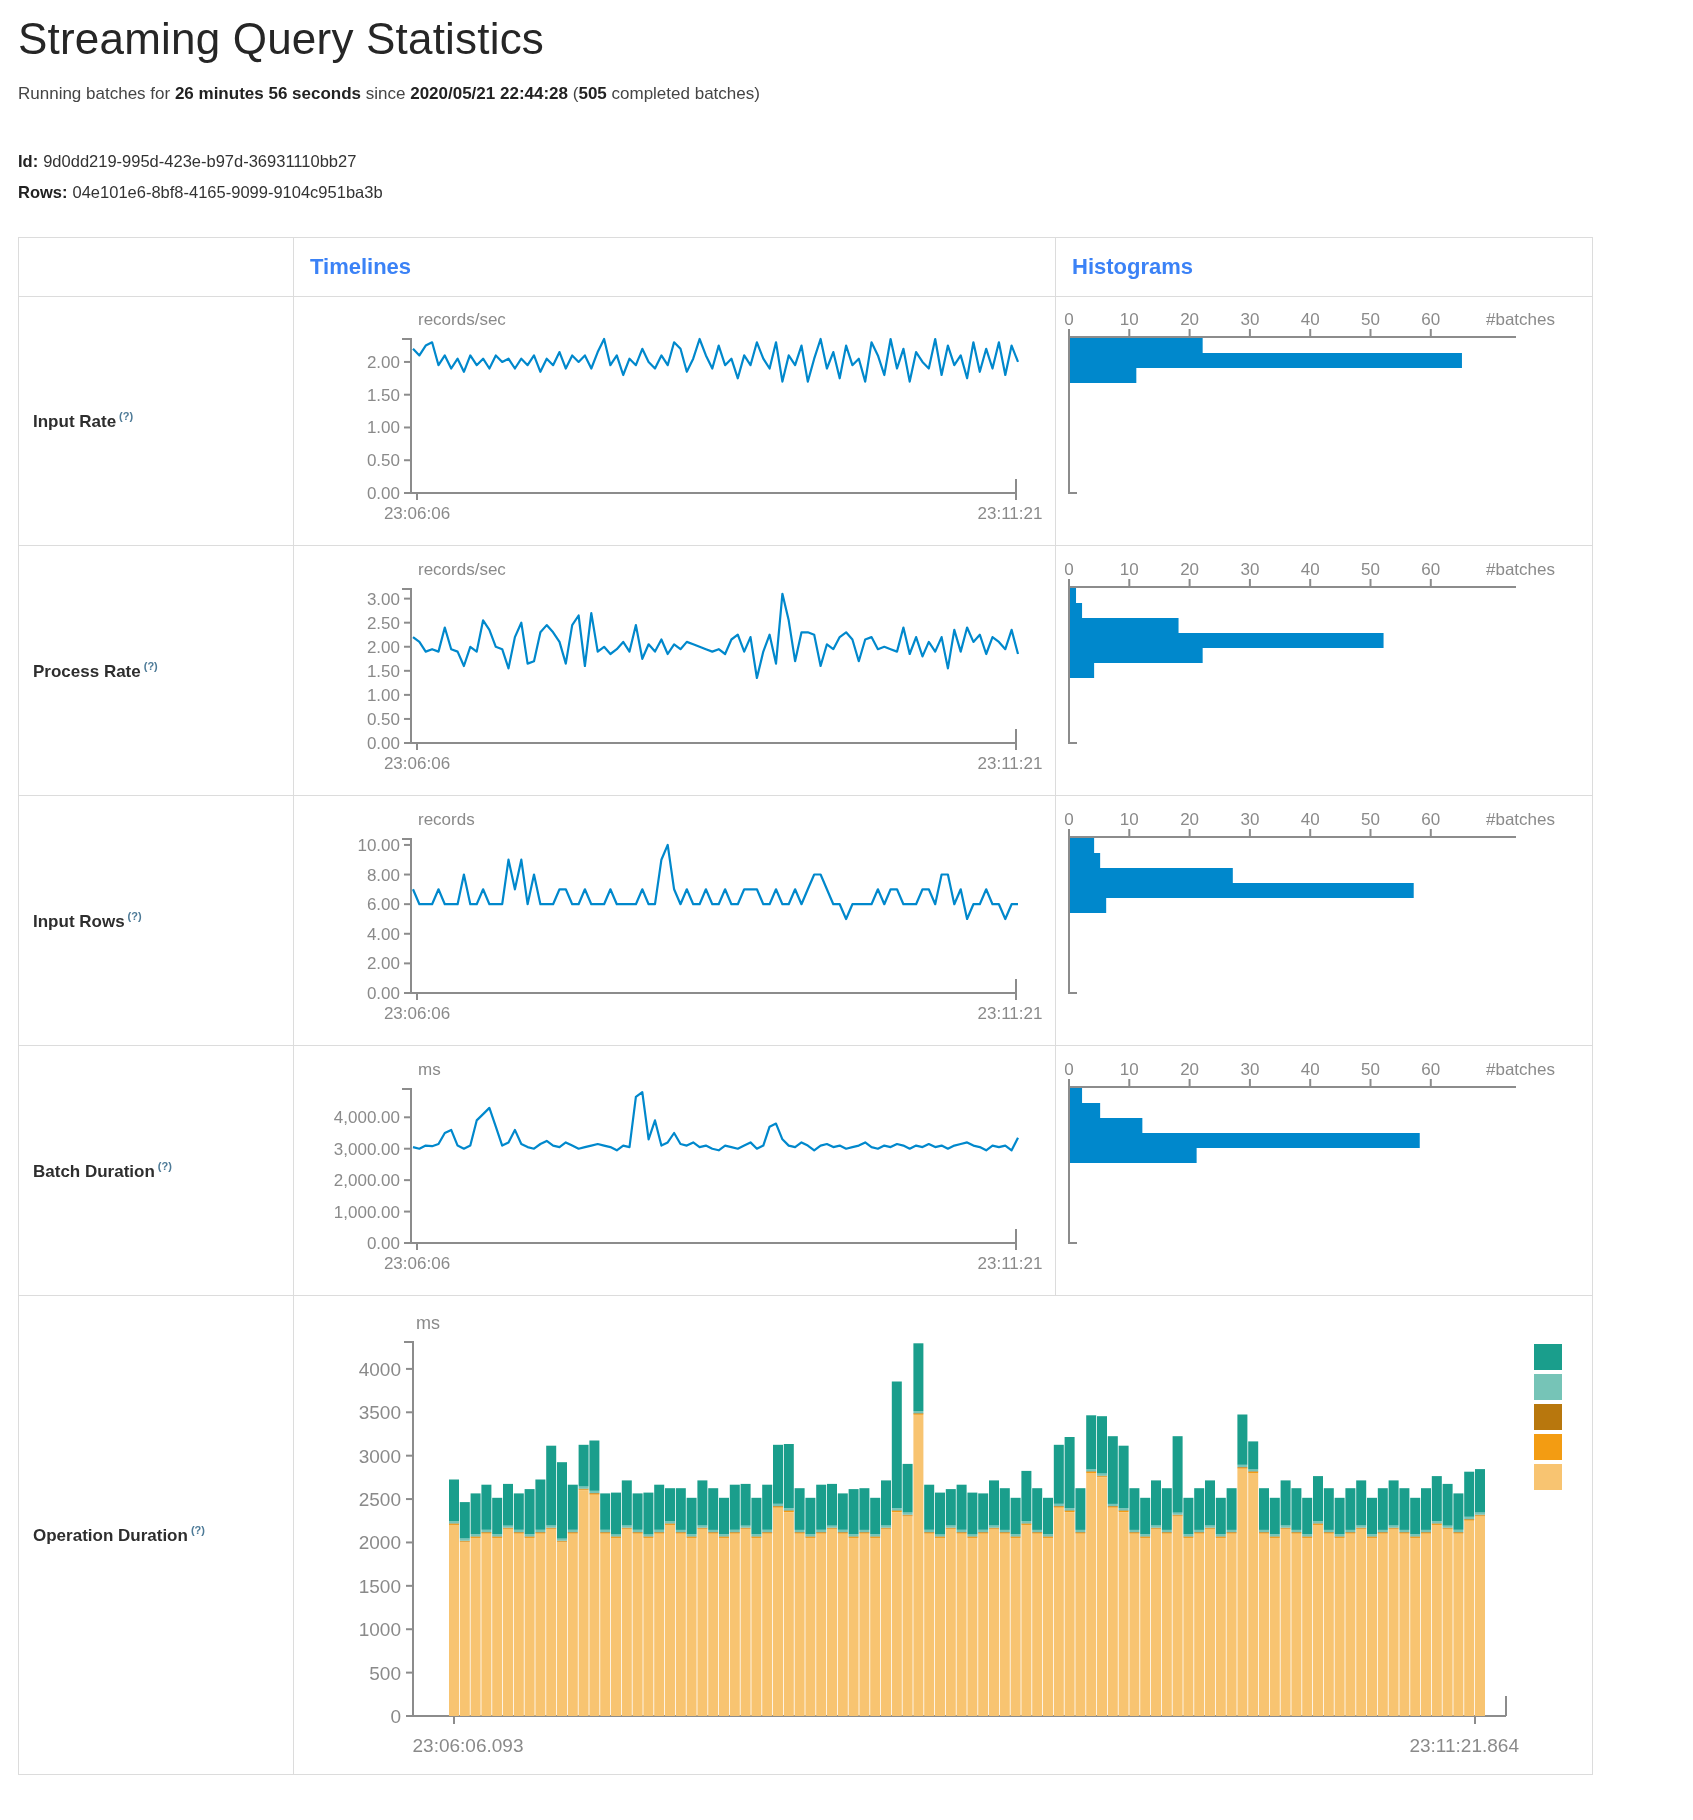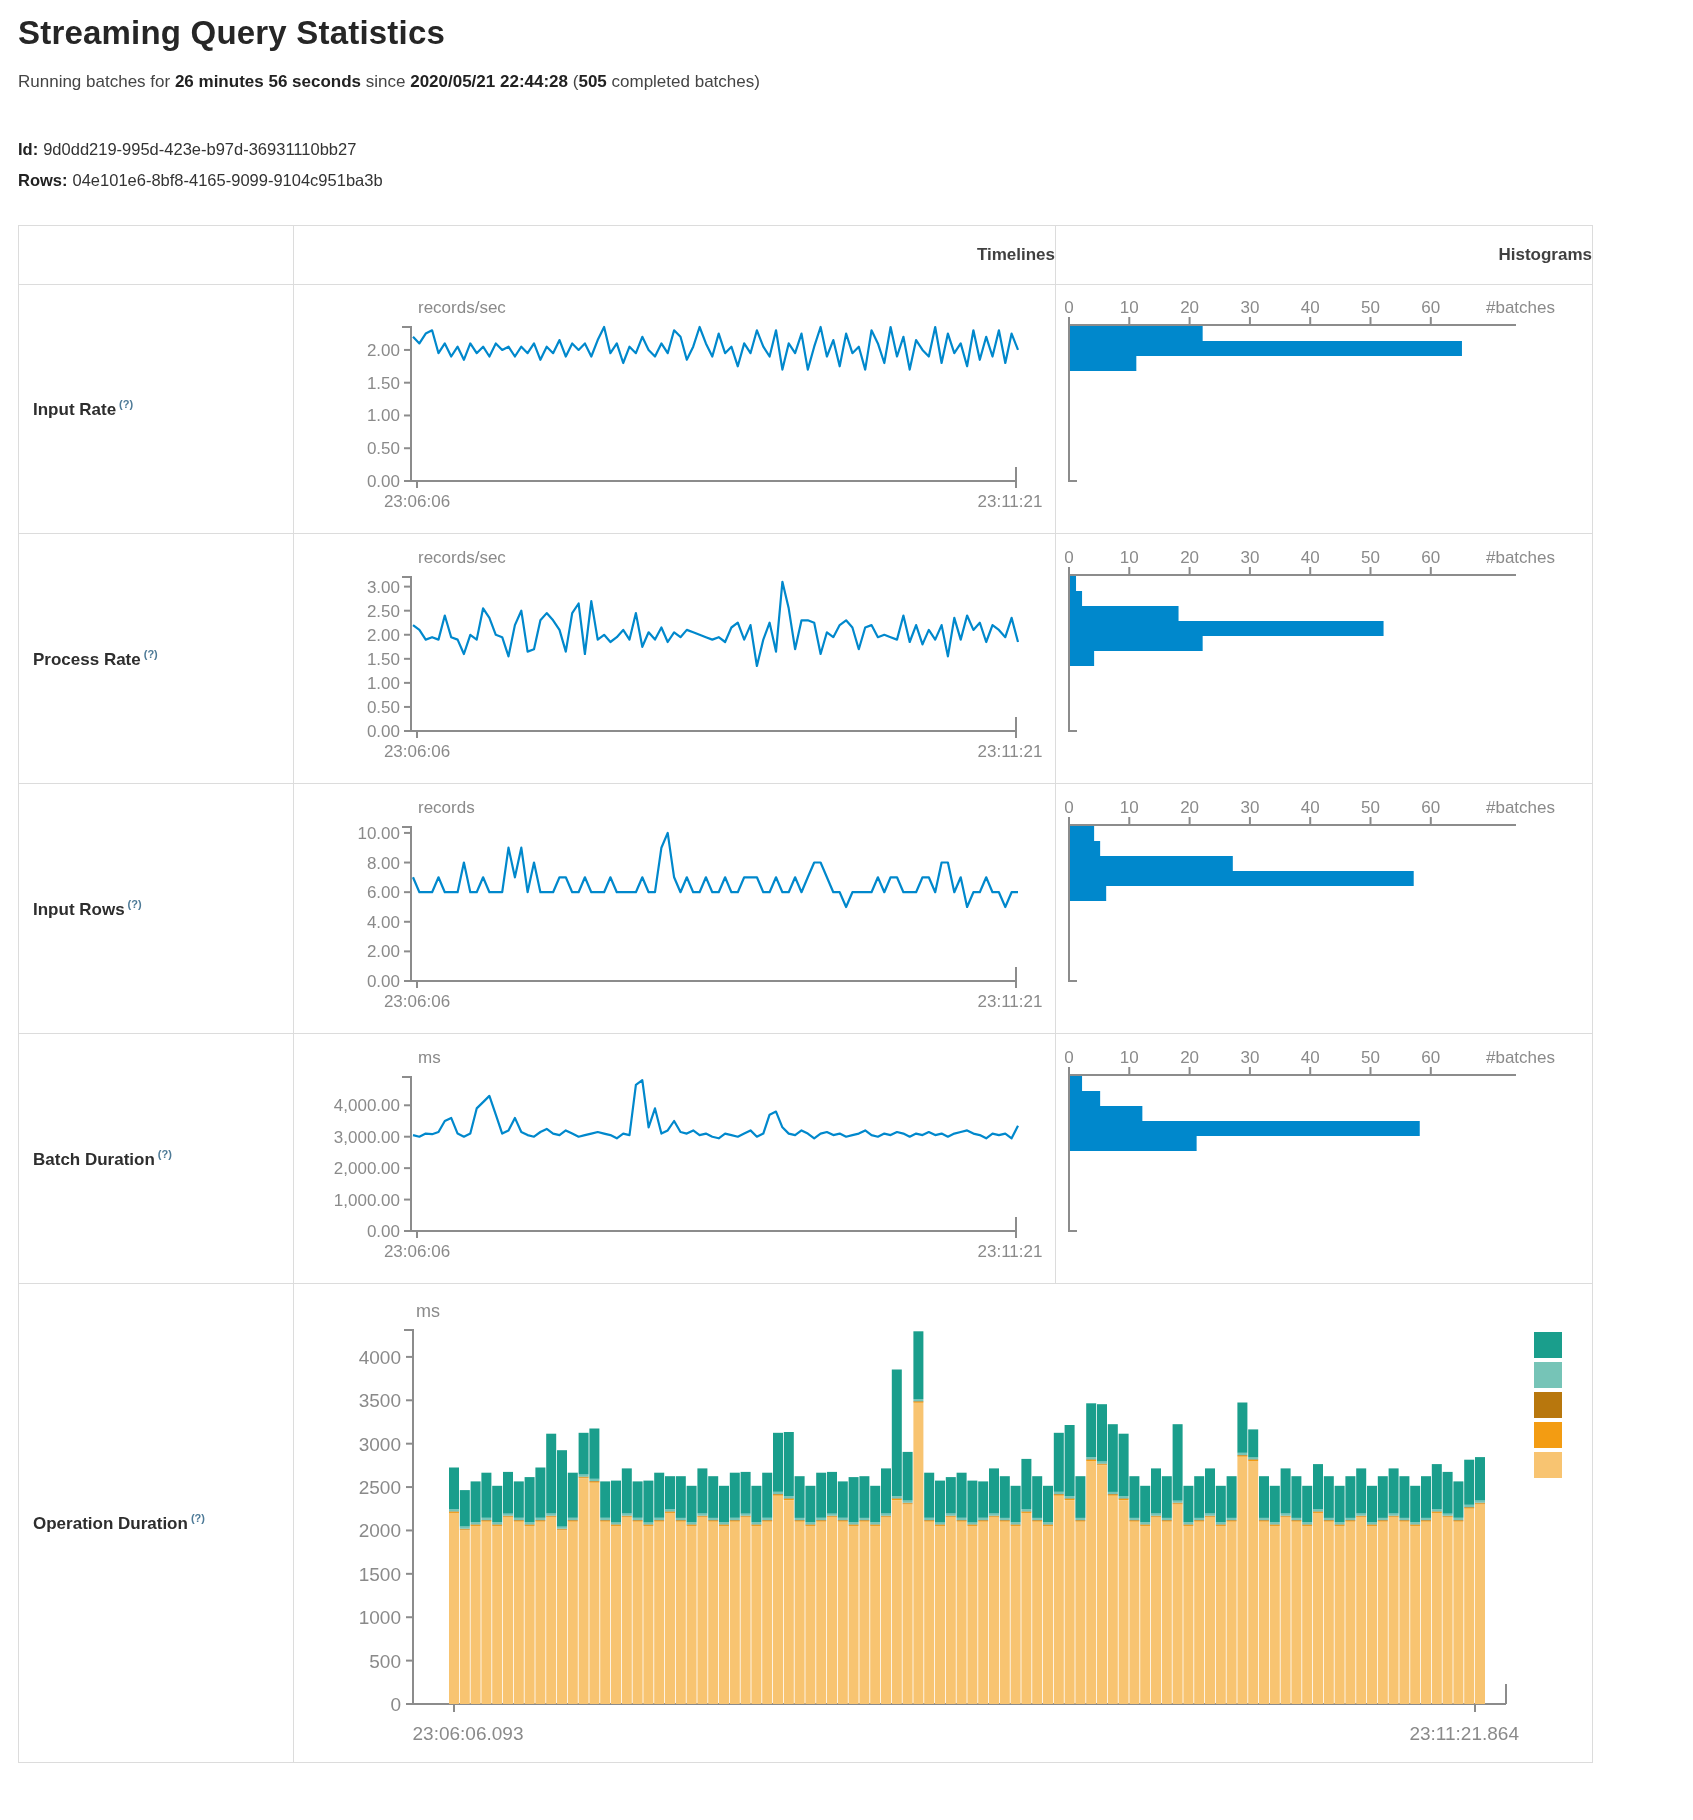--- a/index.html
+++ b/index.html
@@ -1,26 +1,26 @@
 <!DOCTYPE html>
 <html><head>
 <meta charset="utf-8">
 <style>
   html,body{margin:0;padding:0;background:#fff;}
   body{width:1693px;height:1820px;overflow:hidden;
        font-family:"Liberation Sans","DejaVu Sans",sans-serif;color:#333;}
   .page{padding:0 18px;}
-  h1[data-name=page-title]{margin:14px 0 0 0;font-size:33px;font-weight:700;color:#262626;letter-spacing:.2px;}
+  h1[data-name=page-title]{margin:14px 0 0 0;font-size:44px;font-weight:400;color:#262626;letter-spacing:.2px;}
   .subtitle{margin:20px 0 0 0;font-size:17px;color:#454545;}
   .subtitle b{color:#222;}
   .meta{margin-top:42px;font-size:16.5px;line-height:31px;color:#333;}
   .meta b{margin-right:5px;color:#222;}
   table.stats{border-collapse:collapse;margin-top:29px;table-layout:fixed;width:1574px;}
   table.stats th,table.stats td{border:1px solid #dcdcdc;padding:0;}
-  th{font-size:17px;font-weight:700;color:#404040;text-align:right;padding-left:16px !important;}
+  th{font-size:22px;font-weight:700;color:#3b82f6;text-align:left;padding-left:16px !important;}
   tr.hdr{height:59px;}
   tr.r0{height:246px;} tr.r1,tr.r2,tr.r3{height:250px;} tr.r4{height:479px;}
   td.label-cell{vertical-align:middle;padding-left:14px !important;font-size:17px;font-weight:700;color:#2e2e2e;}
   sup.help{font-size:11px;font-weight:700;color:#4d7a97;cursor:pointer;margin-left:3px;}
   .chart{display:block;line-height:0;}
   svg{display:block;}
   svg text{font-family:"Liberation Sans","DejaVu Sans",sans-serif;}
 </style>
 </head>
 <body>

